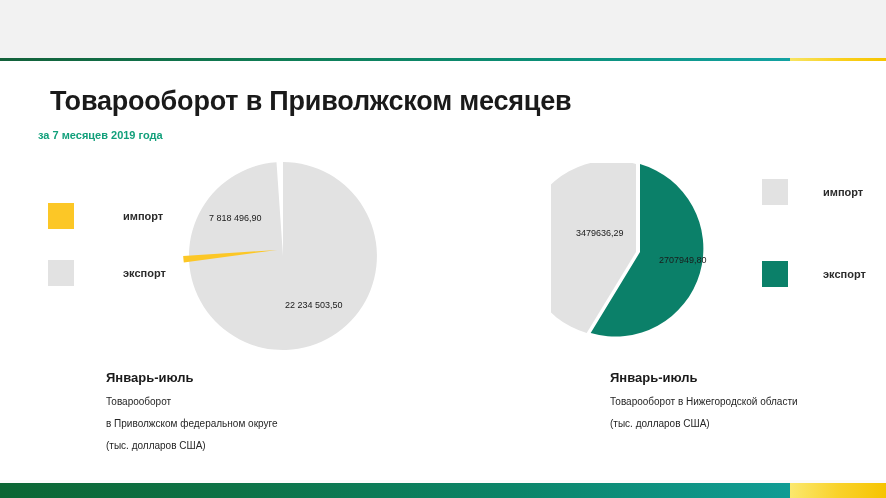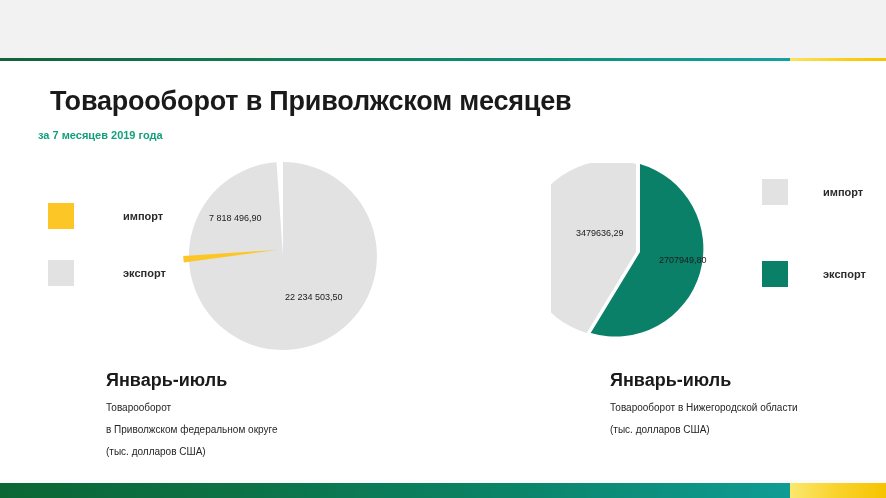--- a/index.html
+++ b/index.html
@@ -121,28 +121,28 @@
   .pie-svg { display: block; }
 
   .slice-value {
     position: absolute;
     font-size: 9px;
     font-weight: normal;
     color: #1a1a1a;
     white-space: nowrap;
   }
   #pie-left-import-value  { left: 209px; top: 213px; }
-  #pie-left-export-value  { left: 285px; top: 292px; }
+  #pie-left-export-value  { left: 285px; top: 300px; }
   #pie-right-import-value { left: 576px; top: 228px; }
   #pie-right-export-value { left: 659px; top: 255px; }
 
   
   .caption { position: absolute; }
   .caption-title {
-    font-size: 18px;
+    font-size: 13px;
     font-weight: bold;
     color: #1a1a1a;
     margin-bottom: 11px;
     white-space: nowrap;
   }
   .caption-line {
     font-size: 10px;
     font-weight: normal;
     color: #262626;
     margin-bottom: 11px;

